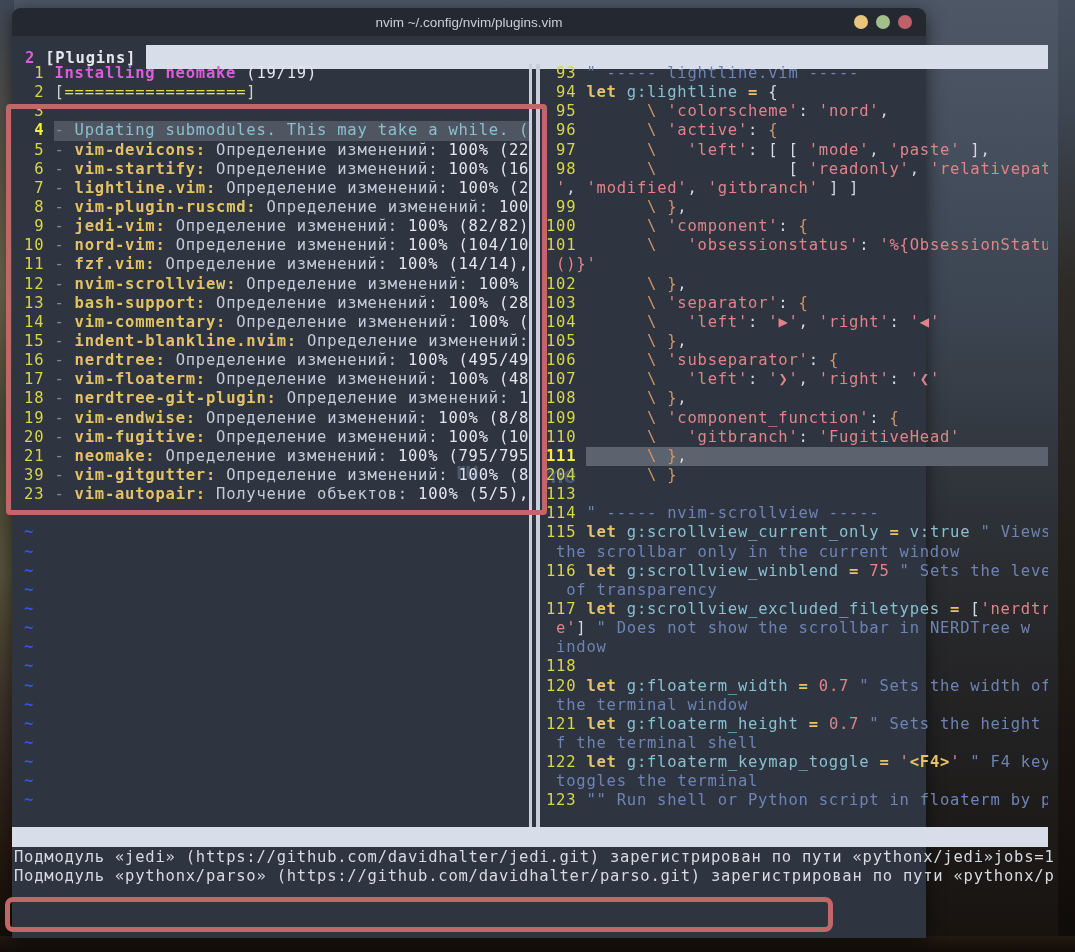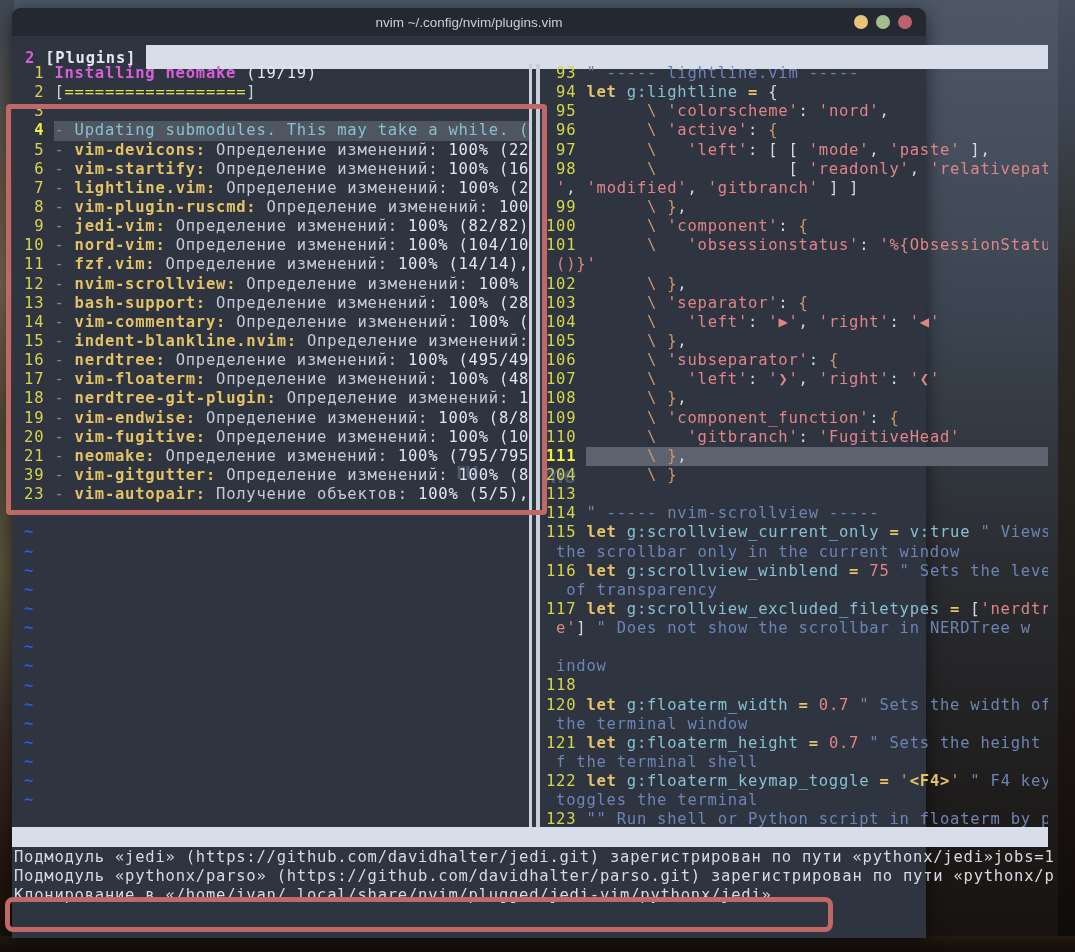--- a/index.html
+++ b/index.html
@@ -169,37 +169,36 @@
       <div class="row cur"><span class="num ncur">111</span><span class="txt"><span class="pt">      </span><span class="or">\ }</span><span class="pt">,</span></span></div>
       <div class="row"><span class="num">204</span><span class="txt"><span class="pt">      </span><span class="or">\ }</span></span></div>
       <div class="row"><span class="num">113</span><span class="txt"></span></div>
       <div class="row"><span class="num">114</span><span class="txt"><span class="cm">" ----- nvim-scrollview -----</span></span></div>
       <div class="row"><span class="num">115</span><span class="txt"><span class="yl">let</span><span class="pt"> </span><span class="cy">g:scrollview_current_only</span><span class="pt"> </span><span class="yl">=</span><span class="pt"> </span><span class="cy">v:true</span><span class="pt"> </span><span class="cm">" Views</span></span></div>
       <div class="row" style="padding-left: 10.1px;"><span class="txt"><span class="cm">the scrollbar only in the current window</span></span></div>
       <div class="row"><span class="num">116</span><span class="txt"><span class="yl">let</span><span class="pt"> </span><span class="cy">g:scrollview_winblend</span><span class="pt"> </span><span class="yl">=</span><span class="pt"> </span><span class="st">75</span><span class="pt"> </span><span class="cm">" Sets the level</span></span></div>
       <div class="row" style="padding-left: 10.1px;"><span class="txt"><span class="cm"> of transparency</span></span></div>
       <div class="row"><span class="num">117</span><span class="txt"><span class="yl">let</span><span class="pt"> </span><span class="cy">g:scrollview_excluded_filetypes</span><span class="pt"> </span><span class="yl">=</span><span class="pt"> [</span><span class="st">'nerdtre</span></span></div>
       <div class="row" style="padding-left: 10.1px;"><span class="txt"><span class="st">e'</span><span class="pt">] </span><span class="cm">" Does not show the scrollbar in NERDTree w</span></span></div>
-      <div class="row" style="padding-left: 10.1px; margin-top: 19px;"><span class="txt"><span class="cm">indow</span></span></div>
+      <div class="row" style="padding-left: 10.1px;"><span class="txt"><span class="cm">indow</span></span></div>
       <div class="row"><span class="num">118</span><span class="txt"></span></div>
       <div class="row"><span class="num">120</span><span class="txt"><span class="yl">let</span><span class="pt"> </span><span class="cy">g:floaterm_width</span><span class="pt"> </span><span class="yl">=</span><span class="pt"> </span><span class="st">0.7</span><span class="pt"> </span><span class="cm">" Sets the width of</span></span></div>
       <div class="row" style="padding-left: 10.1px;"><span class="txt"><span class="cm">the terminal window</span></span></div>
       <div class="row"><span class="num">121</span><span class="txt"><span class="yl">let</span><span class="pt"> </span><span class="cy">g:floaterm_height</span><span class="pt"> </span><span class="yl">=</span><span class="pt"> </span><span class="st">0.7</span><span class="pt"> </span><span class="cm">" Sets the height o</span></span></div>
       <div class="row" style="padding-left: 10.1px;"><span class="txt"><span class="cm">f the terminal shell</span></span></div>
       <div class="row"><span class="num">122</span><span class="txt"><span class="yl">let</span><span class="pt"> </span><span class="cy">g:floaterm_keymap_toggle</span><span class="pt"> </span><span class="yl">=</span><span class="pt"> </span><span class="st">'</span><span class="yl">&lt;F4&gt;</span><span class="st">'</span><span class="pt"> </span><span class="cm">" F4 key</span></span></div>
       <div class="row" style="padding-left: 10.1px;"><span class="txt"><span class="cm">toggles the terminal</span></span></div>
       <div class="row"><span class="num">123</span><span class="txt"><span class="cm">"" Run shell or Python script in floaterm by pr</span></span></div>
     </div>
 
   <div id="statusline"></div>
 
   <div id="messages">
       <div class="row"><span class="txt"><span class="ms">Подмодуль «jedi» (https://github.com/davidhalter/jedi.git) зарегистрирован по пути «pythonx/jedi»jobs=1</span></span></div>
       <div class="row"><span class="txt"><span class="ms">Подмодуль «pythonx/parso» (https://github.com/davidhalter/parso.git) зарегистрирован по пути «pythonx/p</span></span></div>
-      <div class="row"><span class="txt"><span class="ms">Клонирование в «/home/ivan/.local/share/nvim/plugged/jedi-vim/pythonx/jedi»...</span></span></div>
     </div>
 </div>
 
 <div class="ann" id="ann-plugins"></div>
 <div class="ann" id="ann-clone"></div>
 
 <span class="wm" id="wm-ru">ru</span>
 <span class="wm" id="wm-me">me</span>
 
 </body></html>

